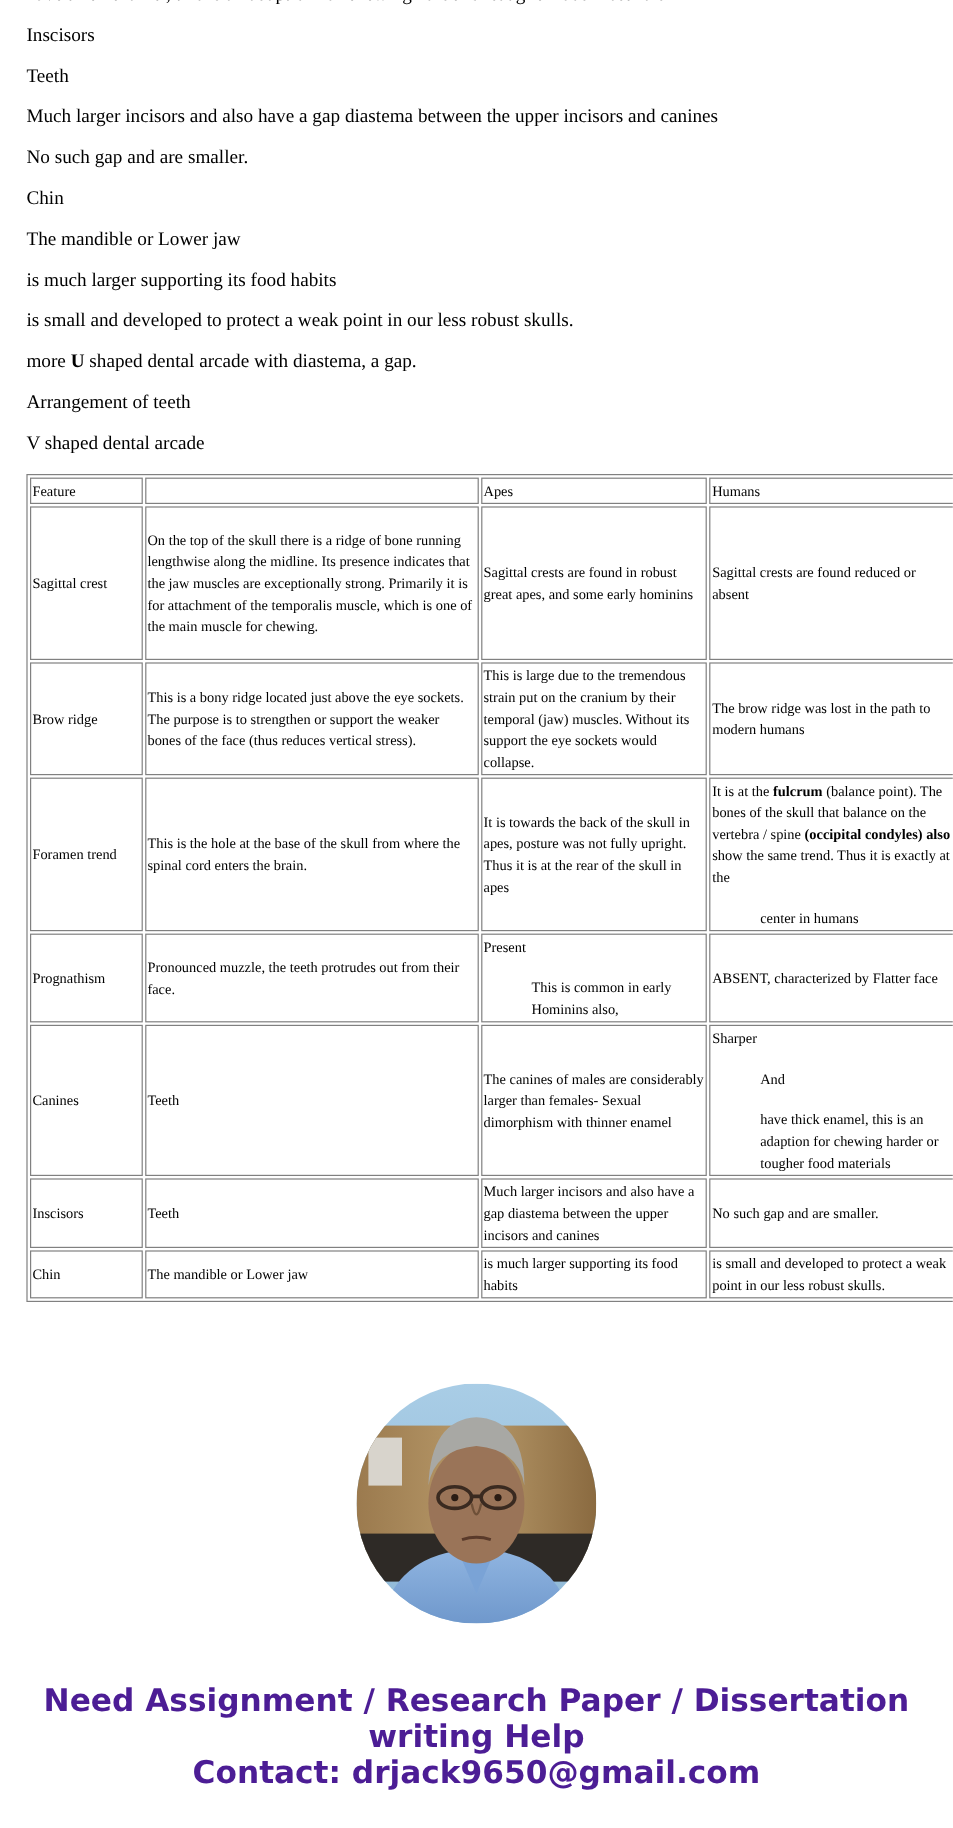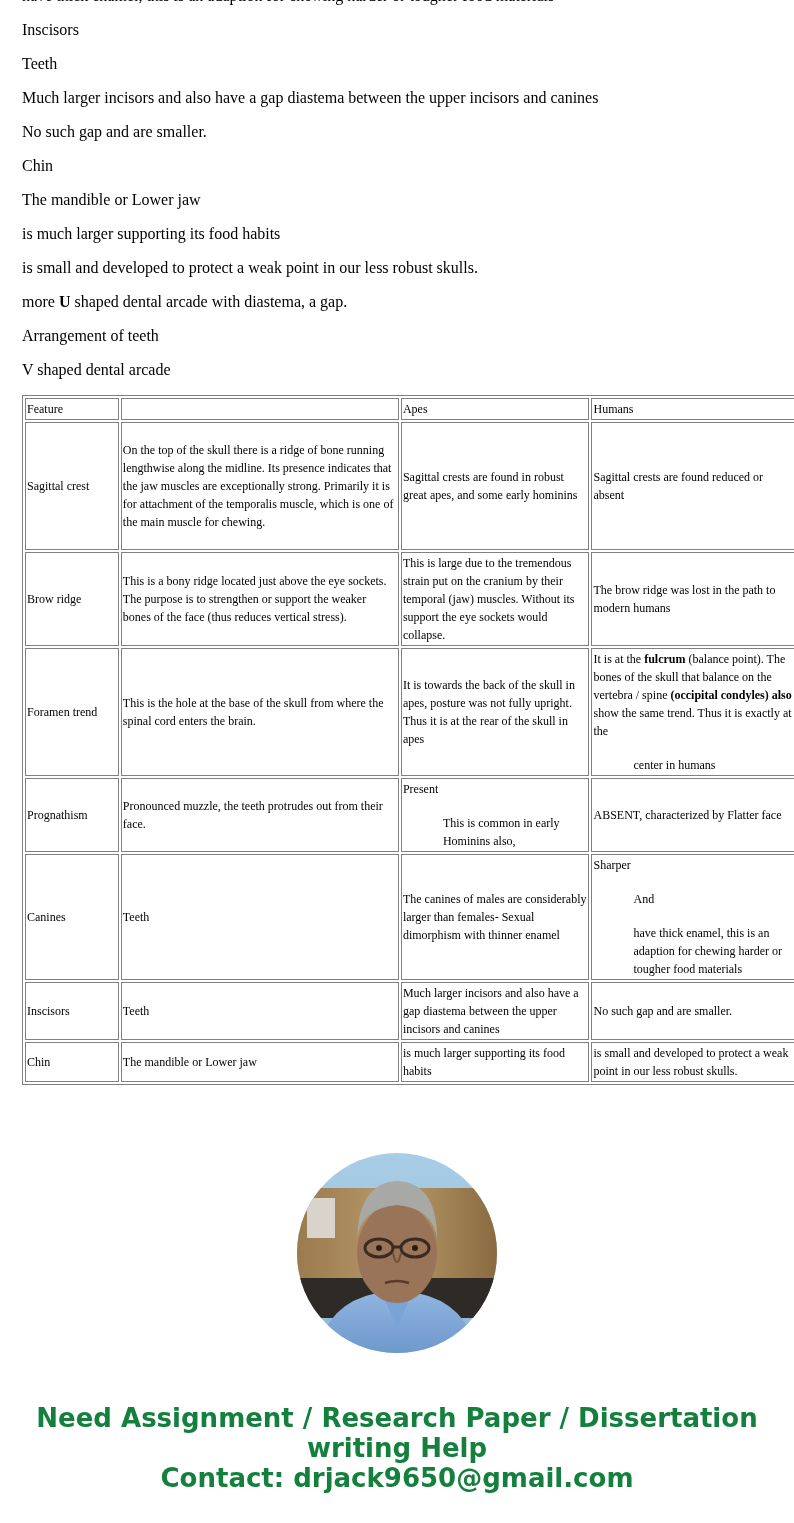--- a/index.html
+++ b/index.html
@@ -69,21 +69,21 @@
     .footer {
       position: absolute;
       left: 0;
       top: 1403px;
       width: 794px;
       text-align: center;
       font-family: "DejaVu Sans", sans-serif;
       font-weight: bold;
       font-size: 26px;
       line-height: 30px;
-      color: #15803d;
+      color: #4c1d95;
     }
     .footer div { margin: 0; }
   </style>
 </head>
 <body>
 
 <div class="viewport">
   <div class="content">
     <p>have thick enamel, this is an adaption for chewing harder or tougher food materials</p>
     <p>Inscisors</p>

